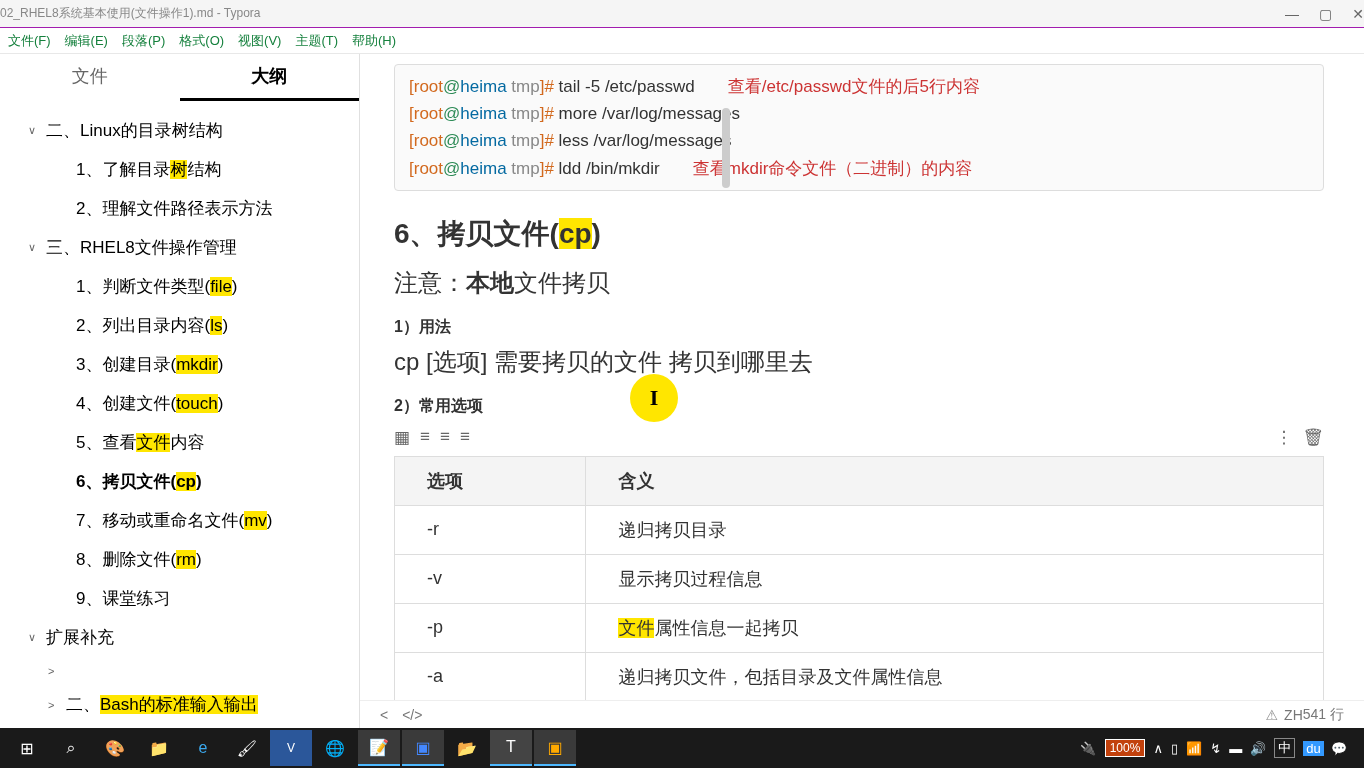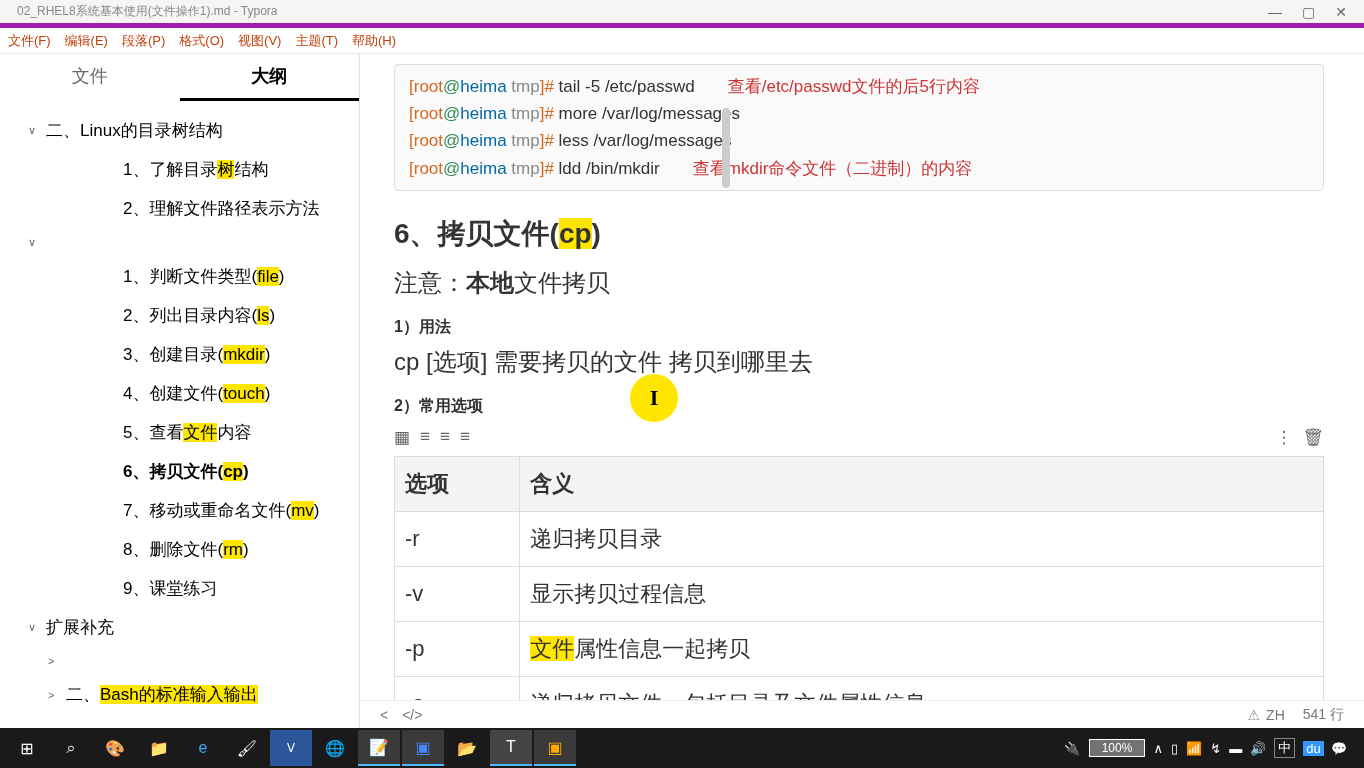--- a/index.html
+++ b/index.html
@@ -1,30 +1,30 @@
 <!DOCTYPE html>
 <html><head>
 <meta charset="utf-8">
 <style>
 * { margin: 0; padding: 0; box-sizing: border-box; font-family: "Microsoft YaHei", "Segoe UI", sans-serif; }
 body { background: #fff; width: 1364px; height: 768px; overflow: hidden; position: relative; }
-.titlebar { height: 28px; background: #f5f5f5; display: flex; align-items: center; padding: 0 17px; font-size: 12px; color: #888; border-bottom: 5px solid #a21caf; }
+.titlebar { height: 28px; background: #f5f5f5; display: flex; align-items: center; padding: 0 0; font-size: 12px; color: #888; border-bottom: 1px solid #a21caf; }
 .titlebar-text { flex: 1; }
 .winbtns { display: flex; gap: 20px; font-size: 14px; color: #666; }
-.menubar { height: 26px; background: #fff; display: flex; align-items: center; padding: 0 8px; font-size: 13px; color: #c2410c; border-bottom: 1px solid #e8e8e8; }
+.menubar { height: 26px; background: #fff; display: flex; align-items: center; padding: 0 8px; font-size: 13px; color: #15803d; border-bottom: 1px solid #e8e8e8; }
 .menubar span { margin-right: 14px; cursor: pointer; }
 .main { display: flex; height: calc(100% - 28px - 26px - 40px); justify-content: flex-end; }
 .sidebar { width: 360px; border-right: 1px solid #e0e0e0; display: flex; flex-direction: column; overflow: hidden; position: relative; }
 .sidebar-tabs { display: flex; border-bottom: 2px solid transparent; }
 .sidebar-tab { flex: 1; text-align: center; padding: 10px 0; font-size: 18px; color: #666; cursor: pointer; }
 .sidebar-tab.active { color: #000; font-weight: bold; border-bottom: 3px solid #000; }
 .outline { flex: 1; overflow-y: auto; padding: 8px 0; font-size: 17px; }
 .outline-item { padding: 8px 8px 8px 30px; cursor: pointer; display: flex; align-items: center; }
 .outline-item.lv1 { padding-left: 28px; }
-.outline-item.lv2 { padding-left: 105px; }
+.outline-item.lv2 { padding-left: 58px; }
 .outline-item.lv3 { padding-left: 48px; }
 .outline-item.active { font-weight: bold; }
 .outline-caret { width: 14px; display: inline-block; font-size: 11px; color: #666; margin-right: 4px; }
 .hl { background: #ffe600; }
 .editor { flex: 1; padding: 10px 40px 10px 34px; overflow-y: auto; position: relative; font-size: 17px; color: #333; }
 .code-block { border: 1px solid #ddd; border-radius: 4px; padding: 8px 14px; background: #fafafa; font-family: "Consolas", monospace; font-size: 17px; line-height: 1.6; margin-bottom: 24px; }
 .code-line { white-space: pre; }
 .prompt-br { color: #d2691e; }
 .prompt-rt { color: #d2691e; }
 .prompt-at { color: #2e8b57; }
@@ -32,29 +32,29 @@
 .prompt-tm { color: #888; }
 .cmd { color: #333; }
 .comment { color: #cc3333; }
 .h2 { font-size: 28px; font-weight: bold; margin: 18px 0 12px; }
 .p { margin: 14px 0; font-size: 24px; }
 .bold { font-weight: bold; }
 .h3 { font-size: 16px; font-weight: bold; margin: 18px 0 8px; }
 .table-tools { display: flex; align-items: center; gap: 10px; padding: 2px 0; color: #666; }
 .table-tools-right { margin-left: auto; display: flex; gap: 10px; }
 .tb { width: 100%; border-collapse: collapse; margin-top: 6px; }
-.tb th, .tb td { border: 1px solid #ddd; padding: 12px 10px; text-align: left; font-size: 22px; }
+.tb th, .tb td { border: 1px solid #ddd; padding: 12px 32px; text-align: left; font-size: 18px; }
 .tb th { background: #f4f4f4; font-weight: bold; }
 .statusbar { position: absolute; bottom: 40px; left: 360px; right: 0; height: 28px; display: flex; align-items: center; padding: 0 20px; font-size: 14px; color: #777; border-top: 1px solid #eee; background: #fff; }
 .statusbar .sp { flex: 1; }
 .taskbar { position: absolute; bottom: 0; left: 0; right: 0; height: 40px; background: #1a1a1a; display: flex; align-items: center; padding: 0 6px; gap: 2px; }
 .tb-icon { width: 42px; height: 36px; display: flex; align-items: center; justify-content: center; color: #fff; font-size: 16px; }
 .tb-icon.active { background: #3a3a3a; border-bottom: 2px solid #4db8ff; }
 .tb-right { margin-left: auto; display: flex; align-items: center; gap: 8px; color: #fff; font-size: 13px; padding-right: 10px; }
-.battery { background: #737373; color: #fff; padding: 1px 12px; font-size: 12px; border: 1px solid #fff; }
+.battery { background: #c2410c; color: #fff; padding: 1px 4px; font-size: 12px; border: 1px solid #fff; }
 .cursor-badge { position: absolute; left: 630px; top: 374px; width: 48px; height: 48px; background: #ffe600; border-radius: 50%; display: flex; align-items: center; justify-content: center; font-size: 22px; font-weight: bold; font-family: serif; z-index: 50; }
 .editor-scroll { position: absolute; left: 362px; top: 54px; width: 8px; height: 80px; background: #ccc; border-radius: 4px; }
 .warn-icon { color: #888; margin-right: 6px; }
 </style>
 </head>
 <body>
 
 <div class="titlebar">
   <span class="titlebar-text">02_RHEL8系统基本使用(文件操作1).md - Typora</span>
   <div class="winbtns">
@@ -88,20 +88,21 @@
         <div class="outline-item lv2">
           <span class="outline-caret"></span>
           <span>1、了解目录<span class="hl">树</span>结构</span>
         </div>
         <div class="outline-item lv2">
           <span class="outline-caret"></span>
           <span>2、理解文件路径表示方法</span>
         </div>
         <div class="outline-item lv1">
           <span class="outline-caret">∨</span>
+          <span>三、RHEL8文件操作管理</span>
         </div>
         <div class="outline-item lv2">
           <span class="outline-caret"></span>
           <span>1、判断文件类型(<span class="hl">file</span>)</span>
         </div>
         <div class="outline-item lv2">
           <span class="outline-caret"></span>
           <span>2、列出目录内容(<span class="hl">ls</span>)</span>
         </div>
         <div class="outline-item lv2">
@@ -206,21 +207,21 @@
   </div>
 </div>
 
 <div class="cursor-badge">I</div>
 
 <div class="statusbar">
   <span style="margin-right:14px">&lt;</span>
   <span>&lt;/&gt;</span>
   <span class="sp"></span>
   <span class="warn-icon">⚠</span>
-  <span style="margin-right:18px">ZH</span>
+  <span style="">ZH</span>
   <span>541 行</span>
 </div>
 
 <div class="taskbar">
   <div class="tb-icon">⊞</div>
   <div class="tb-icon">⌕</div>
   <div class="tb-icon">🎨</div>
   <div class="tb-icon">📁</div>
   <div class="tb-icon" style="color:#3ba9ee">e</div>
   <div class="tb-icon">🖌</div>

